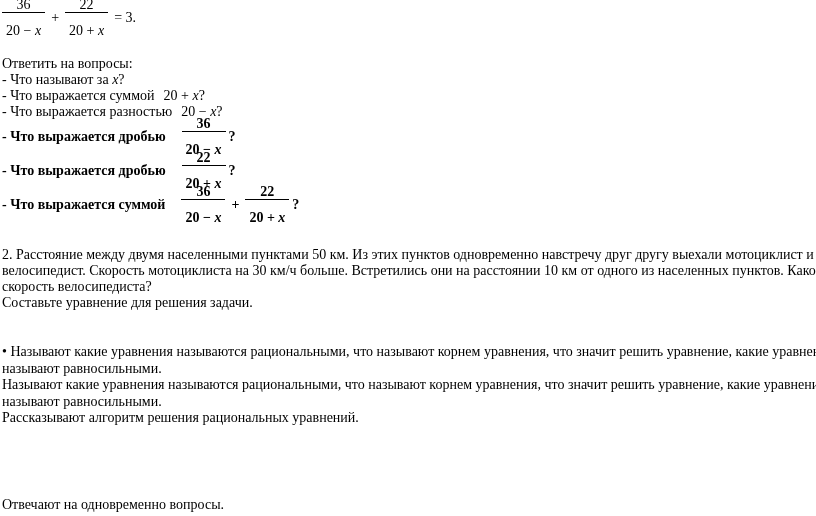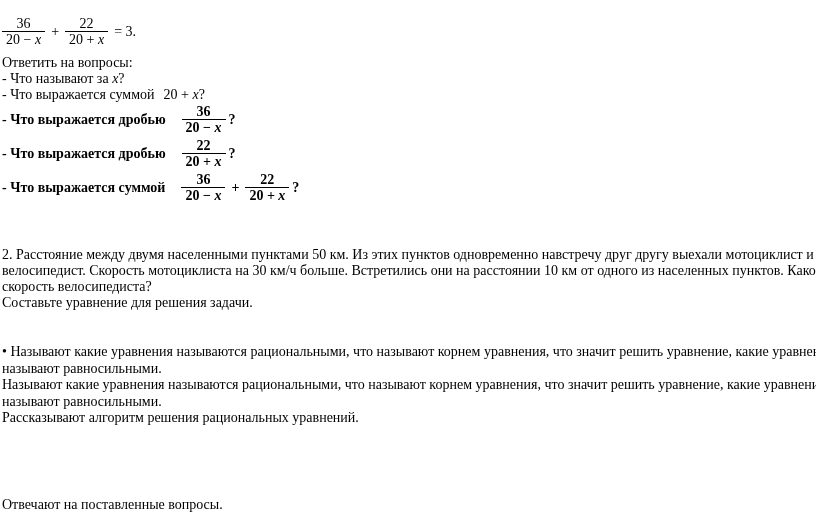--- a/index.html
+++ b/index.html
@@ -11,31 +11,31 @@
     position: relative;
     width: 816px;
     height: 516px;
     background: #ffffff;
     color: #000000;
     font-family: "Liberation Serif", "DejaVu Serif", serif;
     font-size: 14px;
     overflow: hidden;
   }
   .block { position: absolute; left: 2px; }
-  .b-top      { top: 16px; }
+  .b-top      { top: 2px; }
   .b-task2    { top: 247px; }
   .b-act      { top: 344px; }
   .b-footer   { top: 497px; }
 
   .line {
     line-height: 16px;
     white-space: nowrap;
   }
   .b-act .line { line-height: 16.5px; }
-  .heading { margin-top: 7px; }
+  .heading { margin-top: 22px; }
 
   
   .eqrow {
     display: flex;
     align-items: center;
     height: 32px;
     white-space: nowrap;
   }
   .fracrow {
     display: flex;
@@ -54,21 +54,21 @@
     text-align: center;
     vertical-align: middle;
   }
   .fnum, .fden {
     display: block;
     line-height: 14px;
     padding: 0 4px;
   }
   .fden {
     border-top: 1px solid #000;
-    padding-top: 1px;
+    padding-top: 11px;
   }
   .op { margin: 0 6px; }
   .v { font-style: italic; }
   .imath { margin-left: 9px; }
   .qmark { margin-left: 3px; }
 </style>
 </head>
 <body>
 
 <div class="page">
@@ -87,20 +87,21 @@
       </span>
       <span class="op">= 3.</span>
     </div>
 
     <div class="line heading">Ответить на вопросы:</div>
 
     <div class="line"><span>- Что называют за</span> <i class="v">x</i><span>?</span></div>
 
     <div class="line"><span>- Что выражается суммой</span><span class="imath"><span>20 +</span> <i class="v">x</i><span>?</span></span></div>
 
+    <div class="line"><span>- Что выражается разностью</span><span class="imath"><span>20 −</span> <i class="v">x</i><span>?</span></span></div>
 
     <div class="fracrow">
       <span>- Что выражается дробью</span>
       <span class="mathgroup">
         <span class="frac">
           <span class="fnum">36</span>
           <span class="fden"><span>20 −</span> <i class="v">x</i></span>
         </span>
         <span class="qmark">?</span>
       </span>
@@ -144,16 +145,16 @@
 
   <div class="block b-act">
     <div class="line">• Называют какие уравнения называются рациональными, что называют корнем уравнения, что значит решить уравнение, какие уравнения</div>
     <div class="line">называют равносильными.</div>
     <div class="line">Называют какие уравнения называются рациональными, что называют корнем уравнения, что значит решить уравнение, какие уравнения</div>
     <div class="line">называют равносильными.</div>
     <div class="line">Рассказывают алгоритм решения рациональных уравнений.</div>
   </div>
 
   <div class="block b-footer">
-    <div class="line">Отвечают на поставленные вопросы.</div>
+    <div class="line">Отвечают на одновременно вопросы.</div>
   </div>
 
 </div>
 
 </body></html>

